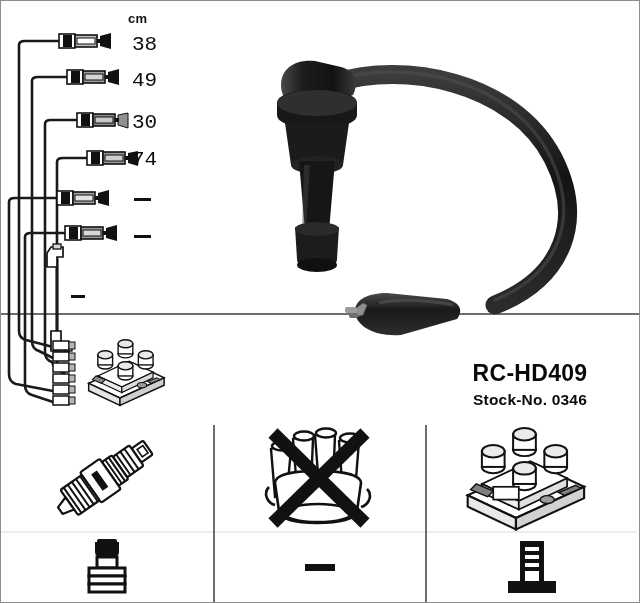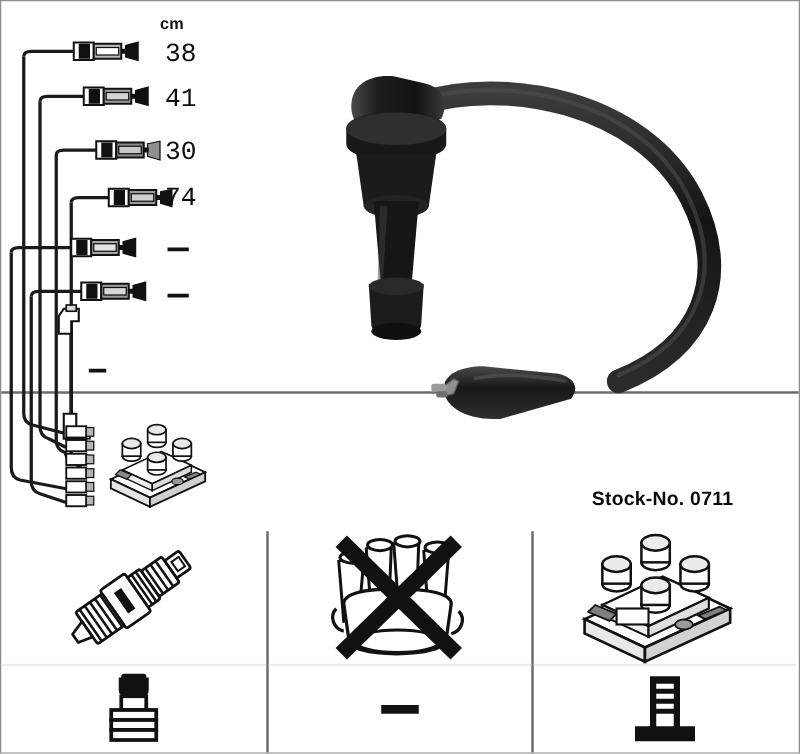--- a/index.html
+++ b/index.html
@@ -240,21 +240,21 @@
           <polygon points="8,42 18,46 22,42 12,38" fill="#888" stroke="#111" stroke-width="1.1"></polygon>
           <polygon points="68,44 78,40 82,42 72,46" fill="#888" stroke="#111" stroke-width="1.1"></polygon>
           <ellipse cx="62" cy="48" rx="5" ry="2.8" fill="#9a9a9a" stroke="#111" stroke-width="1.1"></ellipse>
         </g>
       </svg>
     </div>
 
     <div id="cm-header">cm</div>
 
     <div class="len-label" style="top:33px">38</div>
-    <div class="len-label" style="top:69px">41</div>
+    <div class="len-label" style="top:69px">49</div>
     <div class="len-label" style="top:111px">30</div>
     <div class="len-label" style="top:148px">74</div>
     <div class="len-dash" style="top:197px"></div>
     <div class="len-dash" style="top:234px"></div>
     <div id="short-dash"></div>
 
     <div id="photo">
       <svg width="330" height="300" viewBox="0 0 330 300">
         <defs>
           <linearGradient id="gBoot" x1="0" y1="0" x2="1" y2="0">
@@ -296,21 +296,22 @@
         <path d="M104,258 C104,246 118,240 136,240 L196,246 C210,250 212,258 206,266 L150,282 C122,284 104,272 104,258 Z" fill="url(#gConn)" transform="translate(-12,0)"></path>
 
         <path d="M92,256 L100,250 L104,252 L100,262 L92,264 Z" fill="#8f8f8f" stroke="#5a5a5a" stroke-width="1"></path>
         <rect x="82" y="254" width="12" height="6" rx="2" fill="#9b9b9b"></rect>
         <rect x="86" y="260" width="9" height="5" rx="2" fill="#6f6f6f"></rect>
 
         <path d="M116,250 C140,245 168,248 190,252" fill="none" stroke="#5a5a5a" stroke-width="3" opacity=".55"></path>
       </svg>
     </div>
 
-    <div id="stock-number">Stock-No. 0711</div>
+    <div id="part-number">RC-HD409</div>
+    <div id="stock-number">Stock-No. 0346</div>
   </div>
 
   <div id="bottom-region">
 
     <div class="panel p1">
       <div class="cell-top">
         <svg width="150" height="96" viewBox="0 0 150 96">
           <g transform="rotate(-35 75 48)">
             <g fill="#fff" stroke="#111" stroke-width="2.2" stroke-linejoin="round">
 

